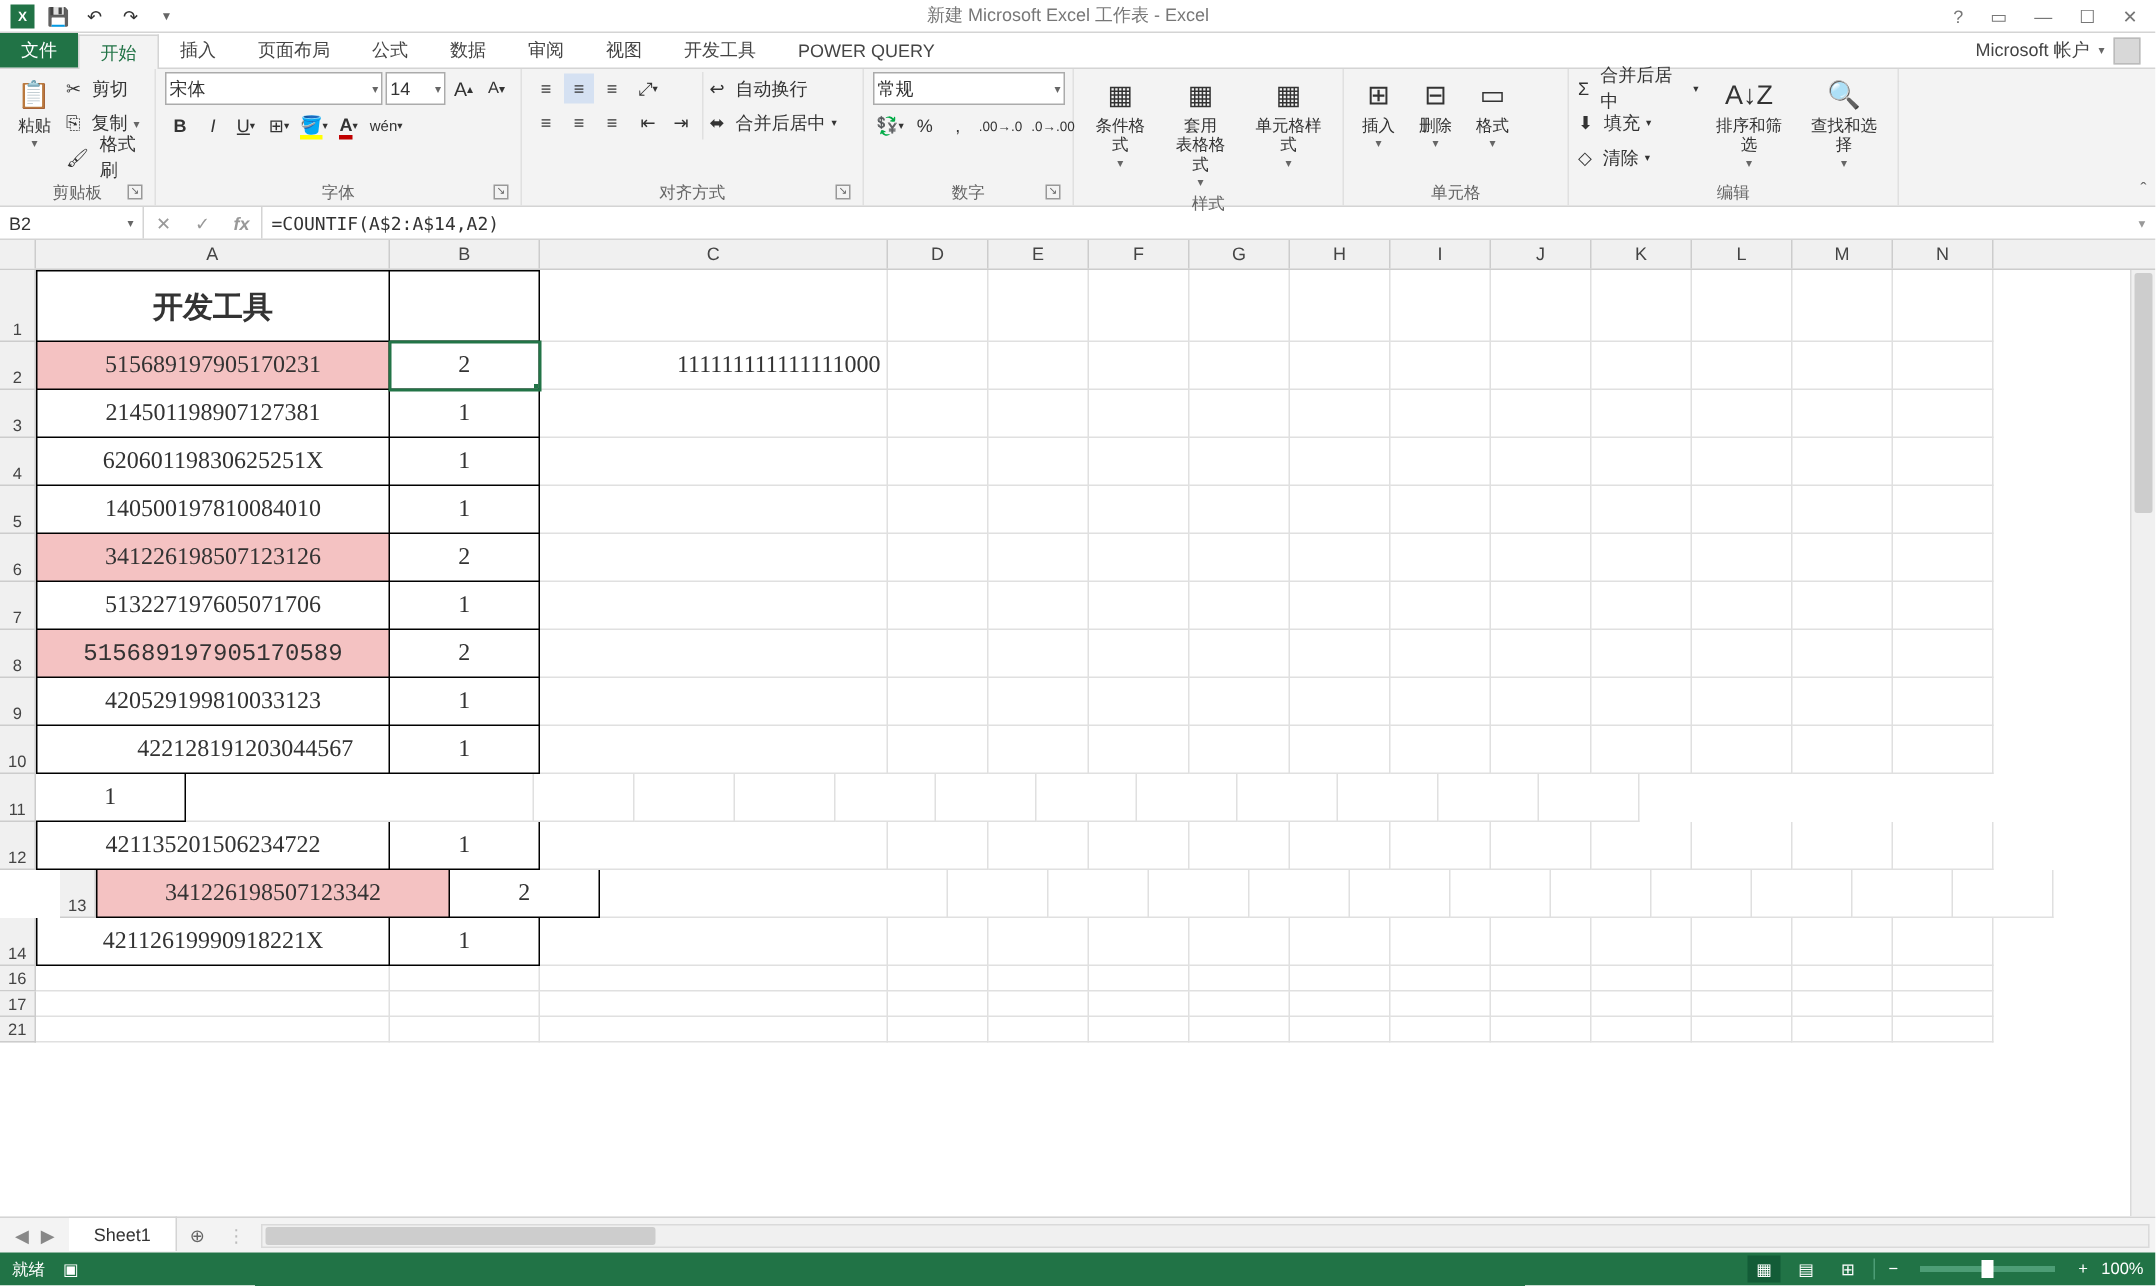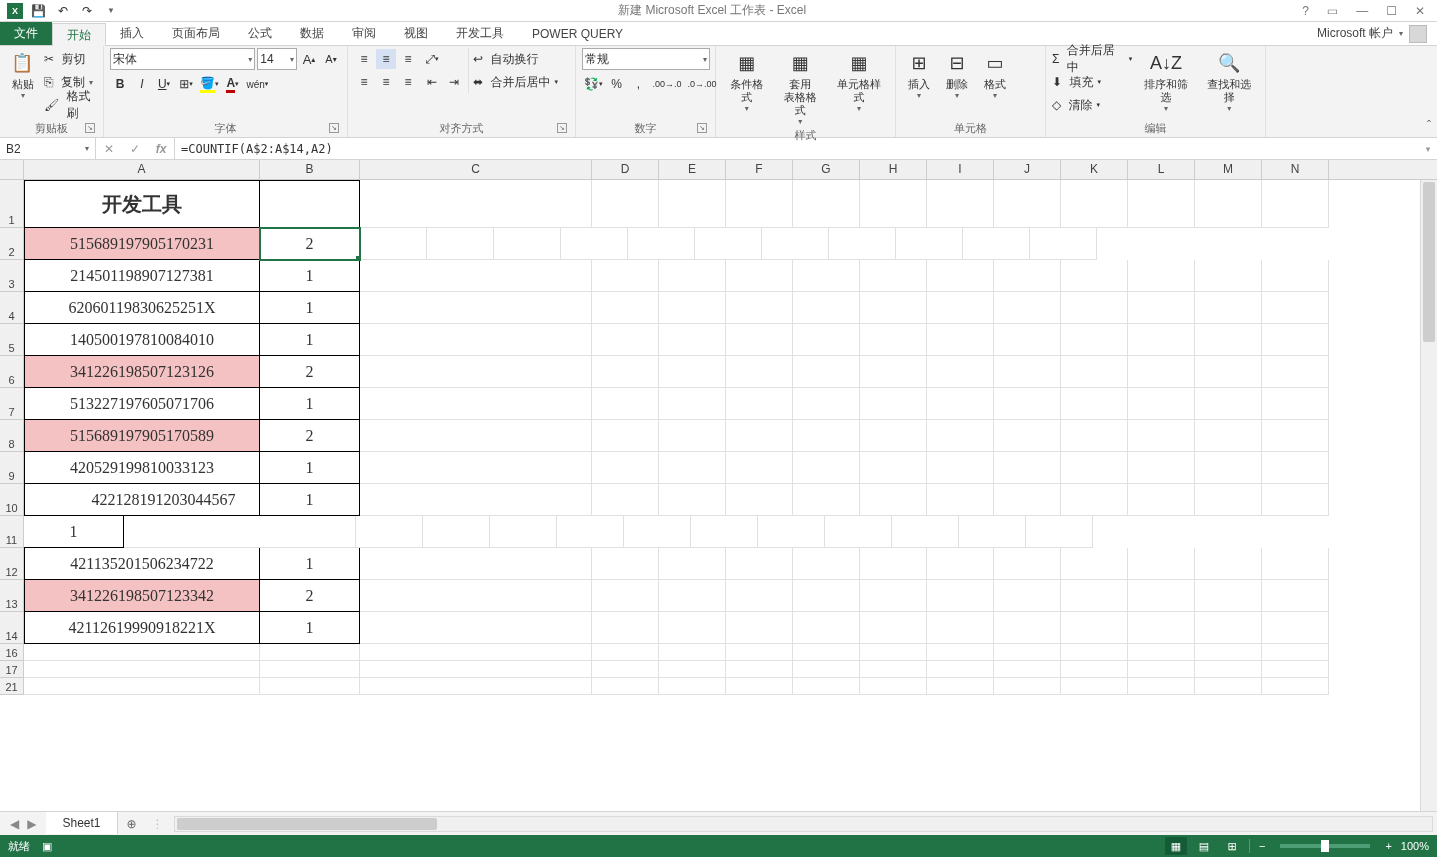--- a/index.html
+++ b/index.html
@@ -355,20 +355,21 @@
         <div class="cell" style="width: 67px; height: 48px;"></div>
         <div class="cell" style="width: 67px; height: 48px;"></div>
         <div class="cell" style="width: 67px; height: 48px;"></div>
         <div class="cell" style="width: 67px; height: 48px;"></div>
         <div class="cell" style="width: 67px; height: 48px;"></div>
       </div>
       <div class="grid-row" style="height: 32px;">
         <div class="row-head" style="height: 32px;">2</div>
         <div class="cell data-cell-A hl" style="width: 236px; height: 32px;">515689197905170231</div>
         <div class="cell data-cell-B sel-cell" style="width: 100px; height: 32px;">2<div class="sel-handle"></div></div>
+        <div class="cell" style="width: 232px; height: 32px; justify-content: flex-end; padding-right: 4px; font-family: SimSun, serif; font-size: 16px;">111111111111111000</div>
         <div class="cell" style="width: 67px; height: 32px;"></div>
         <div class="cell" style="width: 67px; height: 32px;"></div>
         <div class="cell" style="width: 67px; height: 32px;"></div>
         <div class="cell" style="width: 67px; height: 32px;"></div>
         <div class="cell" style="width: 67px; height: 32px;"></div>
         <div class="cell" style="width: 67px; height: 32px;"></div>
         <div class="cell" style="width: 67px; height: 32px;"></div>
         <div class="cell" style="width: 67px; height: 32px;"></div>
         <div class="cell" style="width: 67px; height: 32px;"></div>
         <div class="cell" style="width: 67px; height: 32px;"></div>
@@ -454,21 +455,21 @@
         <div class="cell" style="width: 67px; height: 32px;"></div>
         <div class="cell" style="width: 67px; height: 32px;"></div>
         <div class="cell" style="width: 67px; height: 32px;"></div>
         <div class="cell" style="width: 67px; height: 32px;"></div>
         <div class="cell" style="width: 67px; height: 32px;"></div>
         <div class="cell" style="width: 67px; height: 32px;"></div>
         <div class="cell" style="width: 67px; height: 32px;"></div>
       </div>
       <div class="grid-row" style="height: 32px;">
         <div class="row-head" style="height: 32px;">8</div>
-        <div class="cell data-cell-A hl" style="width: 236px; height: 32px;">515689197905170589</div>
+        <div class="cell data-cell-A hl" style="width: 236px; height: 32px; font-family: Liberation Mono, monospace;">515689197905170589</div>
         <div class="cell data-cell-B" style="width: 100px; height: 32px;">2</div>
         <div class="cell" style="width: 232px; height: 32px;"></div>
         <div class="cell" style="width: 67px; height: 32px;"></div>
         <div class="cell" style="width: 67px; height: 32px;"></div>
         <div class="cell" style="width: 67px; height: 32px;"></div>
         <div class="cell" style="width: 67px; height: 32px;"></div>
         <div class="cell" style="width: 67px; height: 32px;"></div>
         <div class="cell" style="width: 67px; height: 32px;"></div>
         <div class="cell" style="width: 67px; height: 32px;"></div>
         <div class="cell" style="width: 67px; height: 32px;"></div>
@@ -536,21 +537,21 @@
         <div class="cell" style="width: 67px; height: 32px;"></div>
         <div class="cell" style="width: 67px; height: 32px;"></div>
         <div class="cell" style="width: 67px; height: 32px;"></div>
         <div class="cell" style="width: 67px; height: 32px;"></div>
         <div class="cell" style="width: 67px; height: 32px;"></div>
         <div class="cell" style="width: 67px; height: 32px;"></div>
         <div class="cell" style="width: 67px; height: 32px;"></div>
         <div class="cell" style="width: 67px; height: 32px;"></div>
         <div class="cell" style="width: 67px; height: 32px;"></div>
       </div>
-      <div class="grid-row" style="height: 32px;">
+      <div class="grid-row" style="height: 32px; padding-left: 40px;">
         <div class="row-head" style="height: 32px;">13</div>
         <div class="cell data-cell-A hl" style="width: 236px; height: 32px;">341226198507123342</div>
         <div class="cell data-cell-B" style="width: 100px; height: 32px;">2</div>
         <div class="cell" style="width: 232px; height: 32px;"></div>
         <div class="cell" style="width: 67px; height: 32px;"></div>
         <div class="cell" style="width: 67px; height: 32px;"></div>
         <div class="cell" style="width: 67px; height: 32px;"></div>
         <div class="cell" style="width: 67px; height: 32px;"></div>
         <div class="cell" style="width: 67px; height: 32px;"></div>
         <div class="cell" style="width: 67px; height: 32px;"></div>

